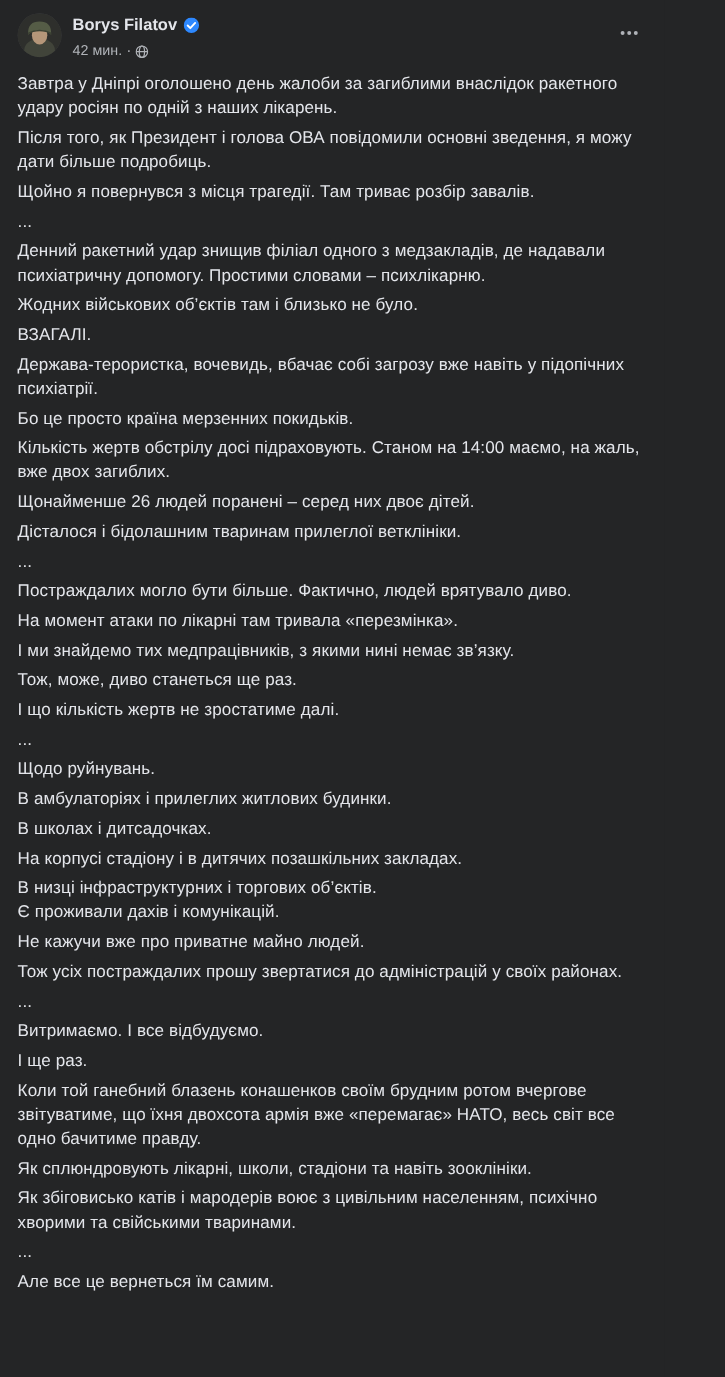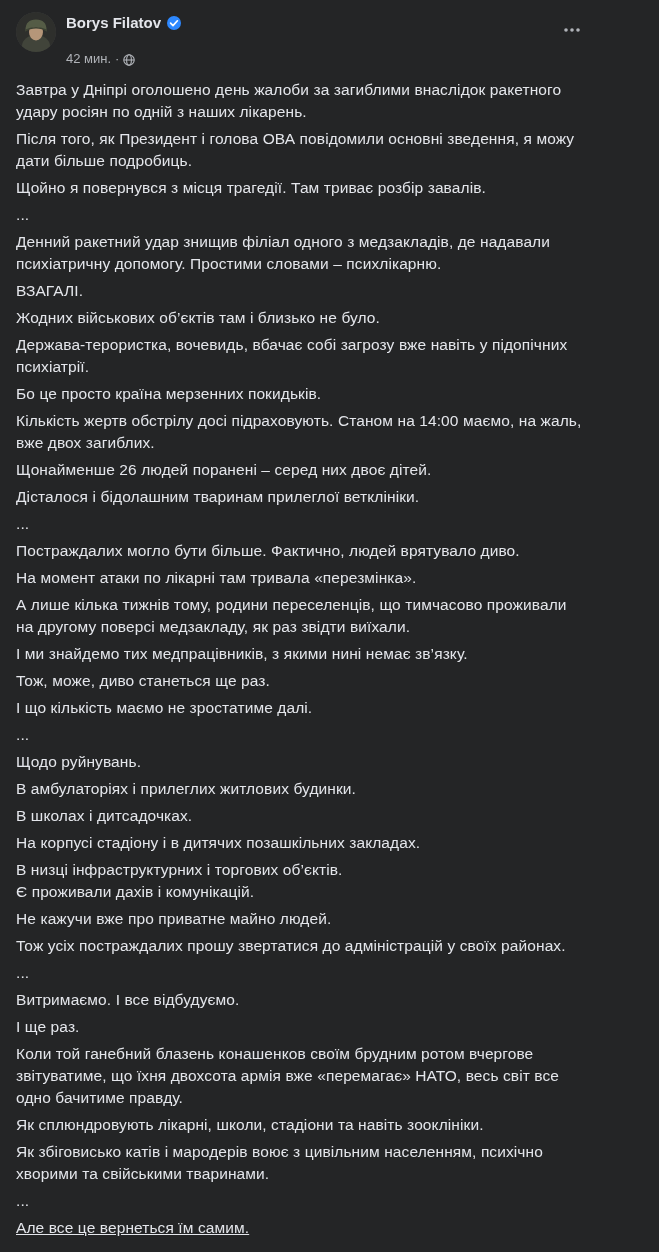--- a/index.html
+++ b/index.html
@@ -56,21 +56,21 @@
   }
   .verified-badge {
     width: 14px;
     height: 14px;
     display: inline-flex;
   }
   .meta-row {
     display: flex;
     align-items: center;
     gap: 4px;
-    margin-top: 19px;
+    margin-top: 6px;
     font-size: 13px;
     color: #b0b3b8;
     line-height: 16px;
   }
   .meta-row .timestamp { cursor: pointer; }
   .globe-icon { display: inline-flex; margin-top: 1px; }
   .menu-button {
     flex: 0 0 auto;
     width: 32px;
     height: 32px;
@@ -86,21 +86,21 @@
     padding: 4px 16px 14px 16px;
     font-size: 15.5px;
     line-height: 22px;
     color: #e4e6eb;
     letter-spacing: 0.1px;
   }
   .paragraph {
     margin: 0 0 5px 0;
     white-space: pre-line;
   }
-  .paragraph:last-child { margin-bottom: 0; text-decoration: underline; }
+  .paragraph:last-child { margin-bottom: 0; }
 </style>
 </head>
 <body>
 
 <div class="post-card">
 
   <div class="header">
 
     <div class="avatar">
       <svg width="40" height="40" viewBox="0 0 40 40">
@@ -151,34 +151,33 @@
     </div>
 
   </div>
 
   <div class="post-text">
       <div class="paragraph">Завтра у Дніпрі оголошено день жалоби за загиблими внаслідок ракетного удару росіян по одній з наших лікарень.</div>
       <div class="paragraph">Після того, як Президент і голова ОВА повідомили основні зведення, я можу дати більше подробиць.</div>
       <div class="paragraph">Щойно я повернувся з місця трагедії. Там триває розбір завалів.</div>
       <div class="paragraph">...</div>
       <div class="paragraph">Денний ракетний удар знищив філіал одного з медзакладів, де надавали психіатричну допомогу. Простими словами – психлікарню.</div>
+      <div class="paragraph">Жодних військових об’єктів там і близько не було.</div>
       <div class="paragraph">ВЗАГАЛІ.</div>
-      <div class="paragraph">Жодних військових об’єктів там і близько не було.</div>
       <div class="paragraph">Держава-терористка, вочевидь, вбачає собі загрозу вже навіть у підопічних психіатрії.</div>
       <div class="paragraph">Бо це просто країна мерзенних покидьків.</div>
       <div class="paragraph">Кількість жертв обстрілу досі підраховують. Станом на 14:00 маємо, на жаль, вже двох загиблих.</div>
       <div class="paragraph">Щонайменше 26 людей поранені – серед них двоє дітей.</div>
       <div class="paragraph">Дісталося і бідолашним тваринам прилеглої ветклініки.</div>
       <div class="paragraph">...</div>
       <div class="paragraph">Постраждалих могло бути більше. Фактично, людей врятувало диво.</div>
       <div class="paragraph">На момент атаки по лікарні там тривала «перезмінка».</div>
-      <div class="paragraph">А лише кілька тижнів тому, родини переселенців, що тимчасово проживали на другому поверсі медзакладу, як раз звідти виїхали.</div>
       <div class="paragraph">І ми знайдемо тих медпрацівників, з якими нині немає зв’язку.</div>
       <div class="paragraph">Тож, може, диво станеться ще раз.</div>
-      <div class="paragraph">І що кількість маємо не зростатиме далі.</div>
+      <div class="paragraph">І що кількість жертв не зростатиме далі.</div>
       <div class="paragraph">...</div>
       <div class="paragraph">Щодо руйнувань.</div>
       <div class="paragraph">В амбулаторіях і прилеглих житлових будинки.</div>
       <div class="paragraph">В школах і дитсадочках.</div>
       <div class="paragraph">На корпусі стадіону і в дитячих позашкільних закладах.</div>
       <div class="paragraph">В низці інфраструктурних і торгових об’єктів.
 Є проживали дахів і комунікацій.</div>
       <div class="paragraph">Не кажучи вже про приватне майно людей.</div>
       <div class="paragraph">Тож усіх постраждалих прошу звертатися до адміністрацій у своїх районах.</div>
       <div class="paragraph">...</div>

